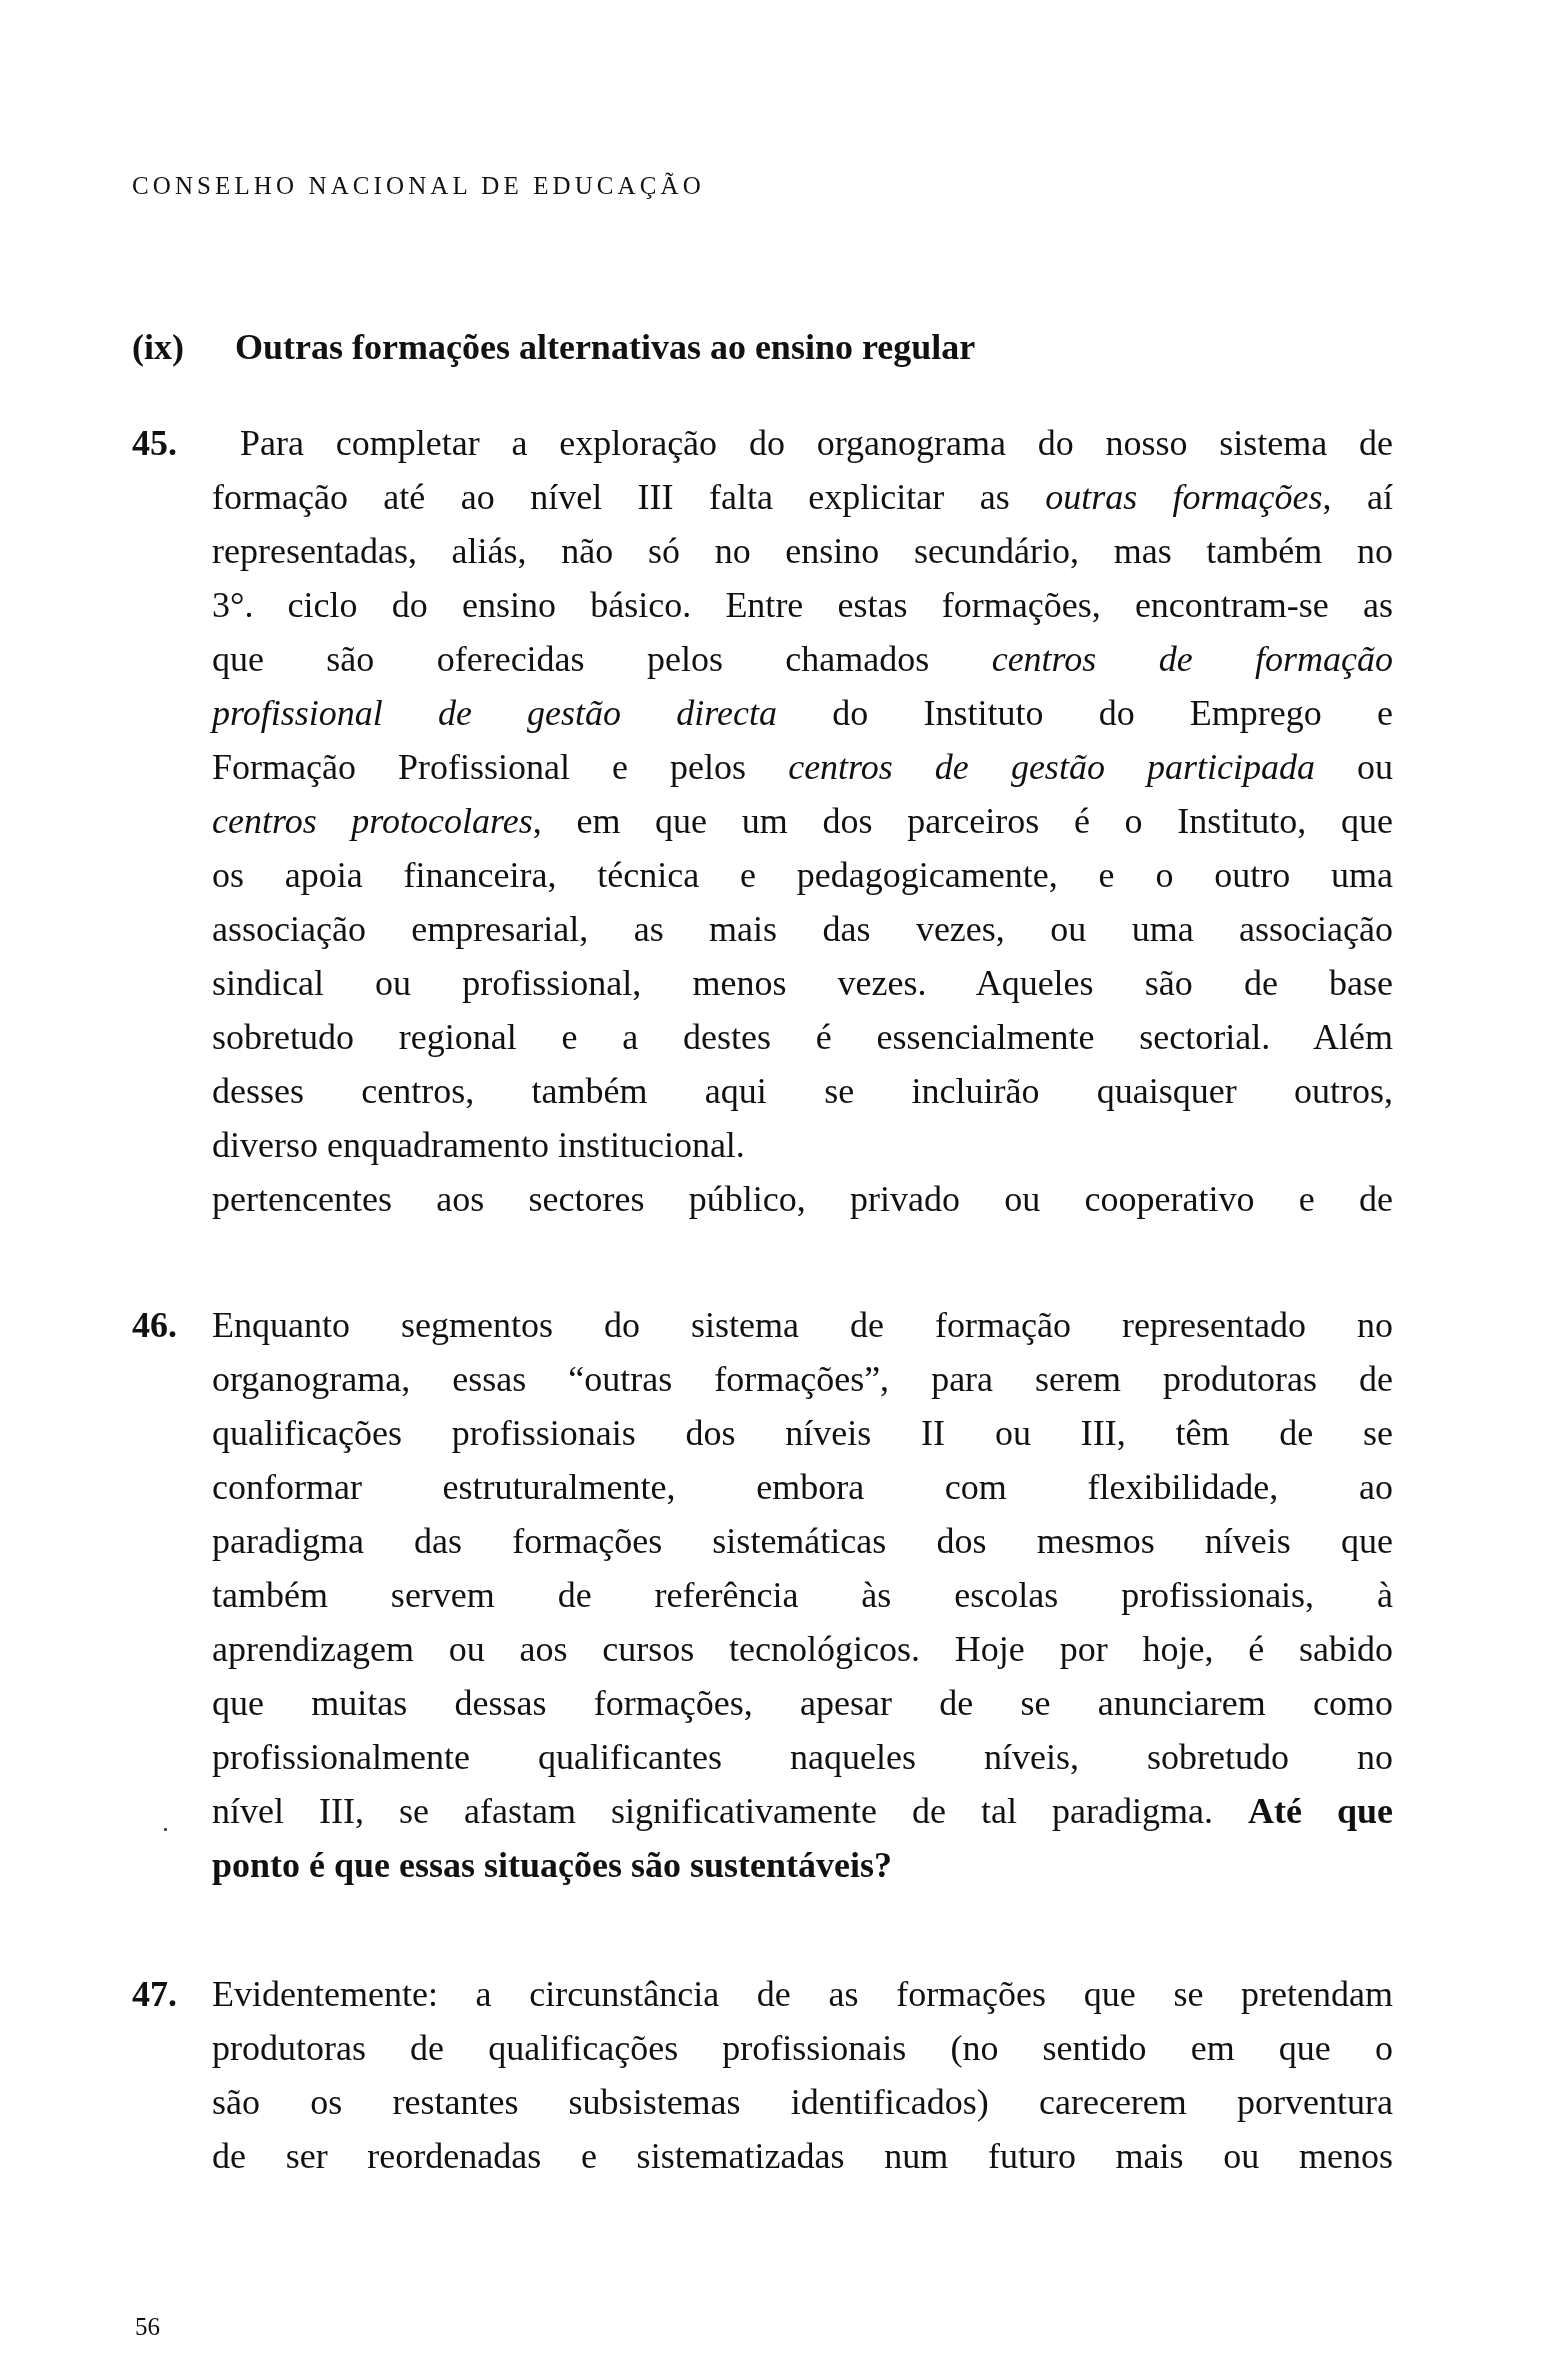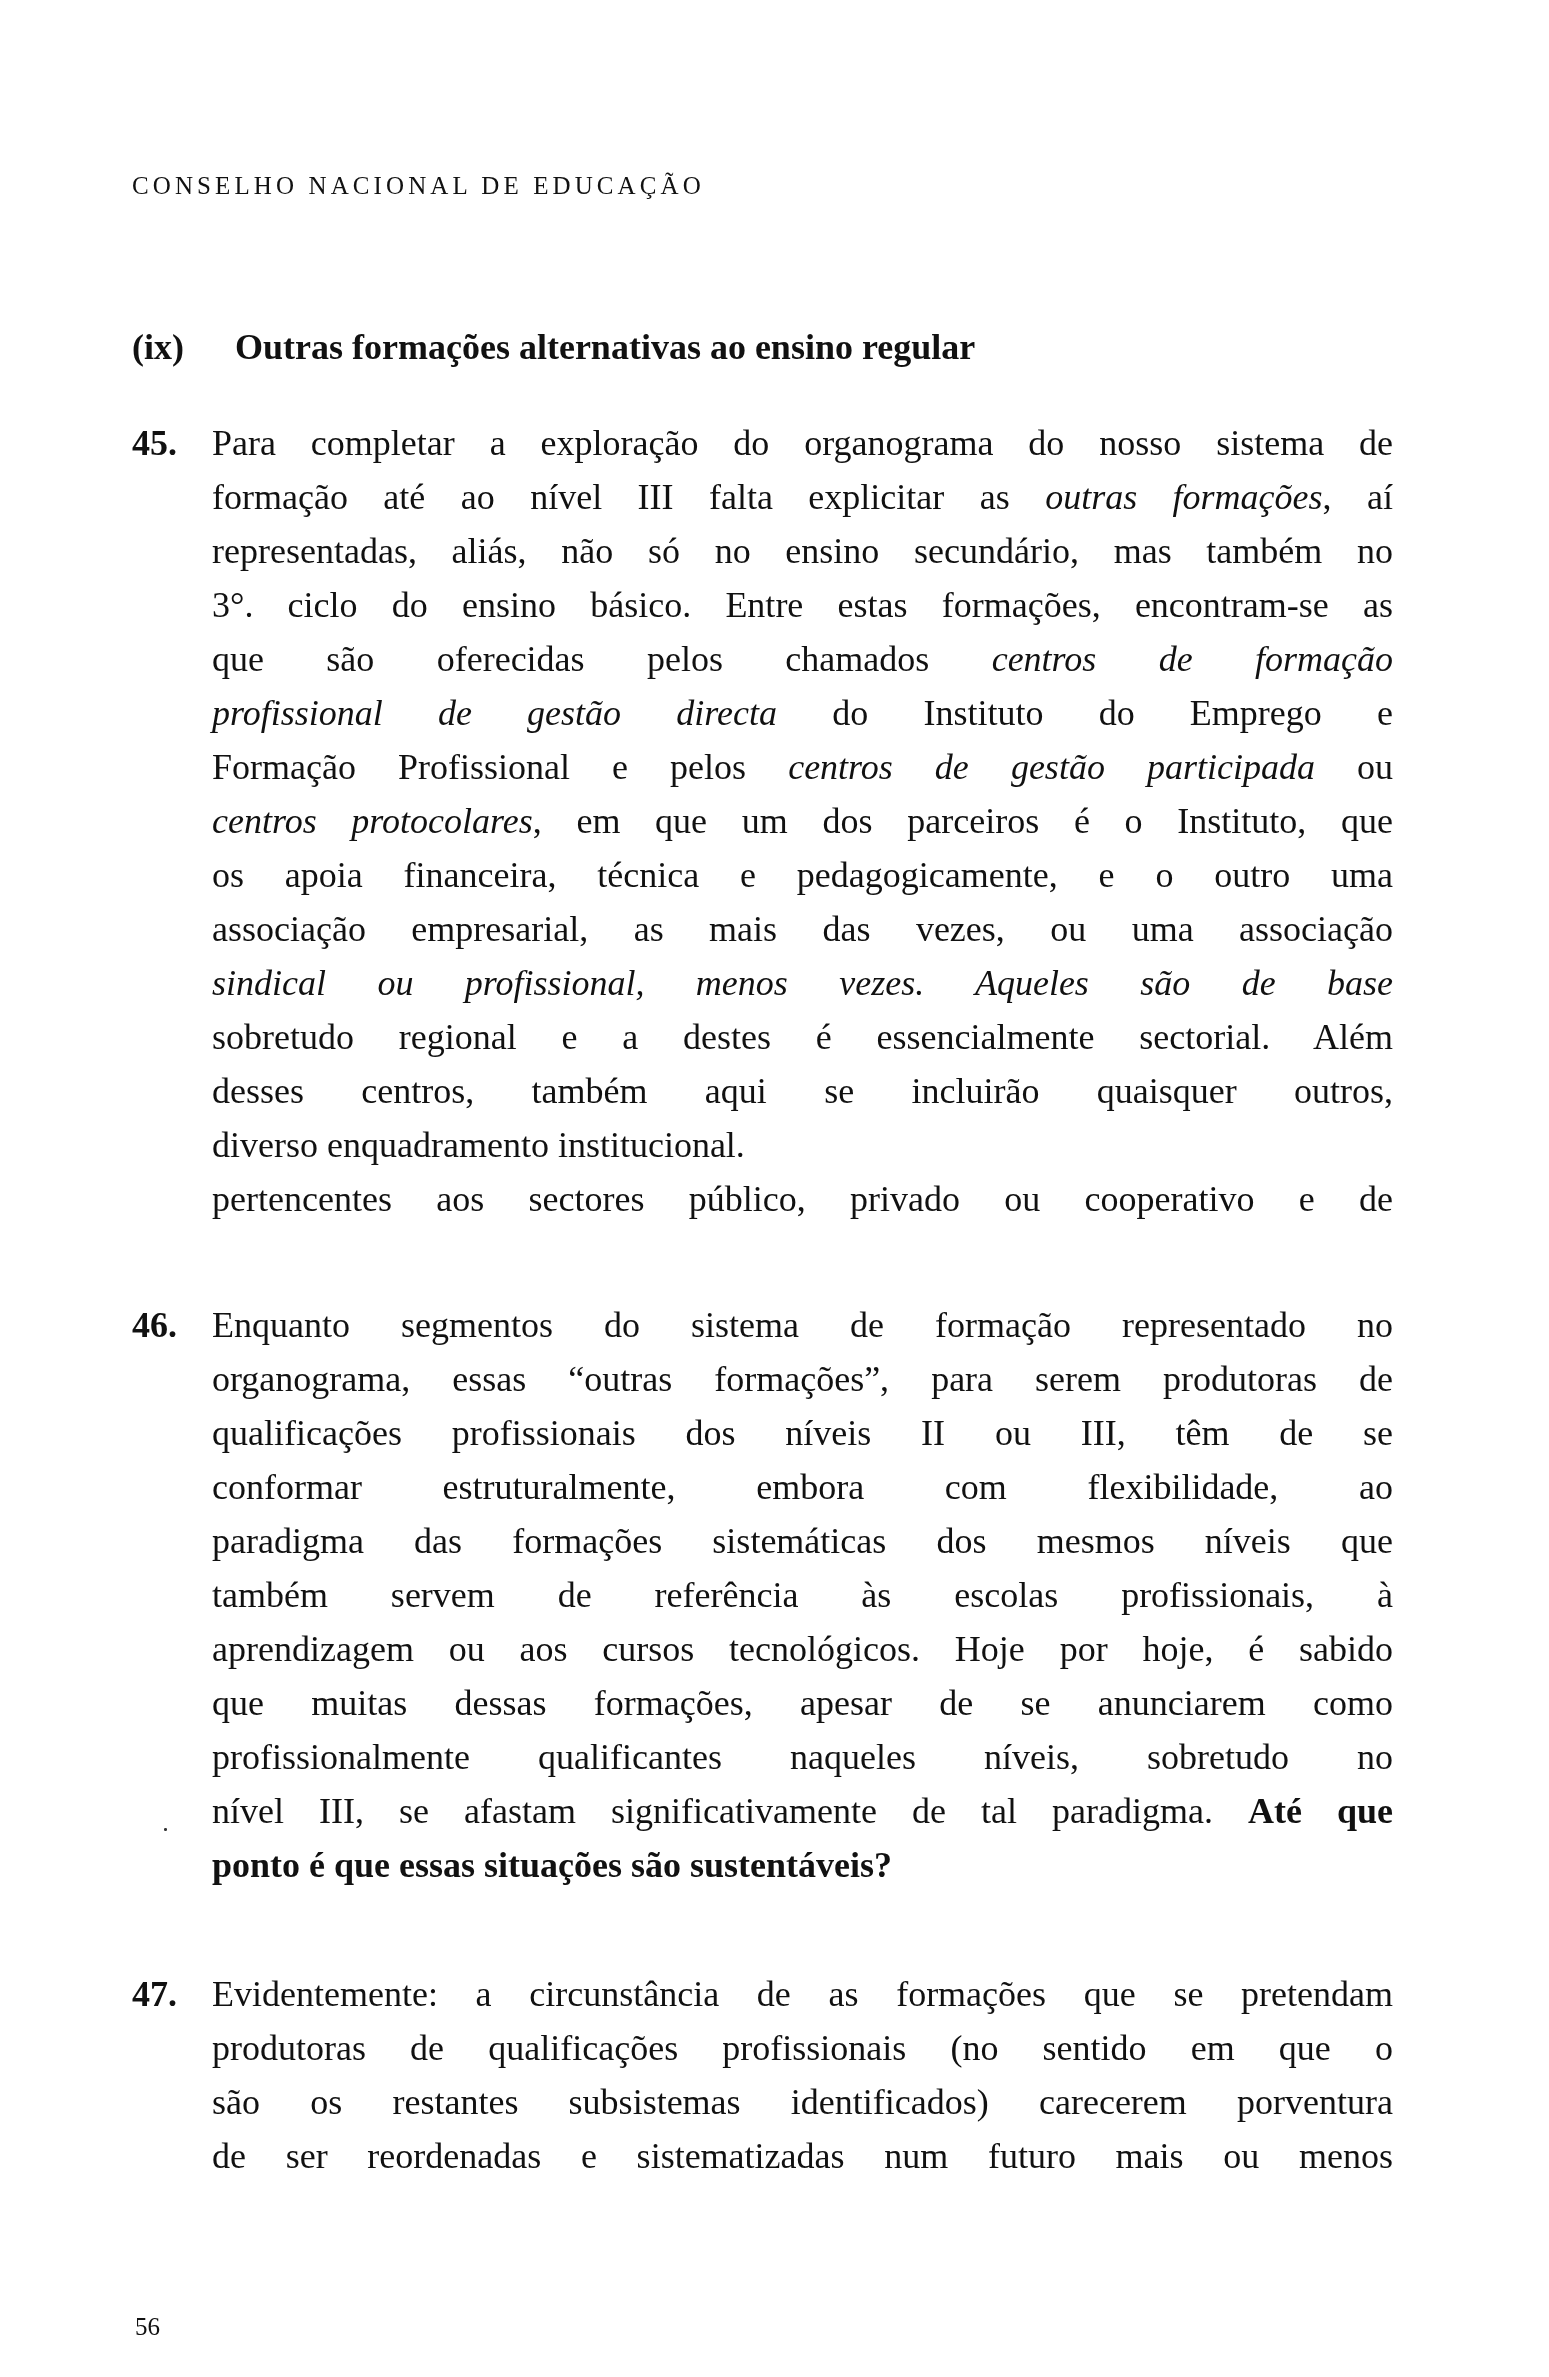--- a/index.html
+++ b/index.html
@@ -101,31 +101,31 @@
 <div class="page">
   <div class="running-header">CONSELHO NACIONAL DE EDUCAÇÃO</div>
 
   <div class="section-heading">
     <span class="num">(ix)</span><span>Outras formações alternativas ao ensino regular</span>
   </div>
 
   <div class="para" id="p45">
     <span class="pnum">45.</span>
     <div class="ptext">
-        <span class="line" style="white-space: normal;"><span style="white-space: normal;">Para completar a exploração do organograma do nosso sistema de</span></span>
+        <span class="line" style="white-space: normal; margin-left: 28px;"><span style="white-space: normal;">Para completar a exploração do organograma do nosso sistema de</span></span>
         <span class="line" style="white-space: normal;"><span style="white-space: normal;">formação até ao nível III falta explicitar as </span><span class="em" style="white-space: normal; margin-top: 14px;">outras formações</span><span style="white-space: normal;">, aí</span></span>
         <span class="line" style="white-space: normal;"><span style="white-space: normal; margin-top: 48px;">representadas, aliás, não só no ensino secundário, mas também no</span></span>
         <span class="line" style="white-space: normal;"><span style="white-space: normal;">3°. ciclo do ensino básico. Entre estas formações, encontram-se as</span></span>
         <span class="line" style="white-space: normal;"><span style="white-space: normal;">que são oferecidas pelos chamados </span><span class="em" style="white-space: normal;">centros de formação</span></span>
         <span class="line" style="white-space: normal;"><span class="em" style="white-space: normal;">profissional de gestão directa</span><span style="white-space: normal;"> do Instituto do Emprego e</span></span>
         <span class="line" style="white-space: normal;"><span style="white-space: normal;">Formação Profissional e pelos </span><span class="em" style="white-space: normal;">centros de gestão participada</span><span style="white-space: normal;"> ou</span></span>
         <span class="line" style="white-space: normal;"><span class="em" style="white-space: normal;">centros protocolares</span><span style="white-space: normal;">, em que um dos parceiros é o Instituto, que</span></span>
         <span class="line" style="white-space: normal;"><span style="white-space: normal;">os apoia financeira, técnica e pedagogicamente, e o outro uma</span></span>
         <span class="line" style="white-space: normal;"><span style="white-space: normal;">associação empresarial, as mais das vezes, ou uma associação</span></span>
-        <span class="line" style="white-space: normal; font-style: italic;"><span style="white-space: normal;">sindical ou profissional, menos vezes. Aqueles são de base</span></span>
+        <span class="line" style="white-space: normal;"><span style="white-space: normal;">sindical ou profissional, menos vezes. Aqueles são de base</span></span>
         <span class="line" style="white-space: normal;"><span style="white-space: normal;">sobretudo regional e a destes é essencialmente sectorial. Além</span></span>
         <span class="line" style="white-space: normal;"><span style="white-space: normal; margin-top: 36px;">desses centros, também aqui se incluirão quaisquer outros,</span></span>
         <span class="line last" style="white-space: normal;"><span style="white-space: normal;">diverso enquadramento institucional.</span></span>
         <span class="line" style="white-space: normal;"><span style="white-space: normal;">pertencentes aos sectores público, privado ou cooperativo e de</span></span>
       </div>
   </div>
 
   <div class="para" id="p46">
     <span class="pnum">46.</span>
     <div class="ptext">

